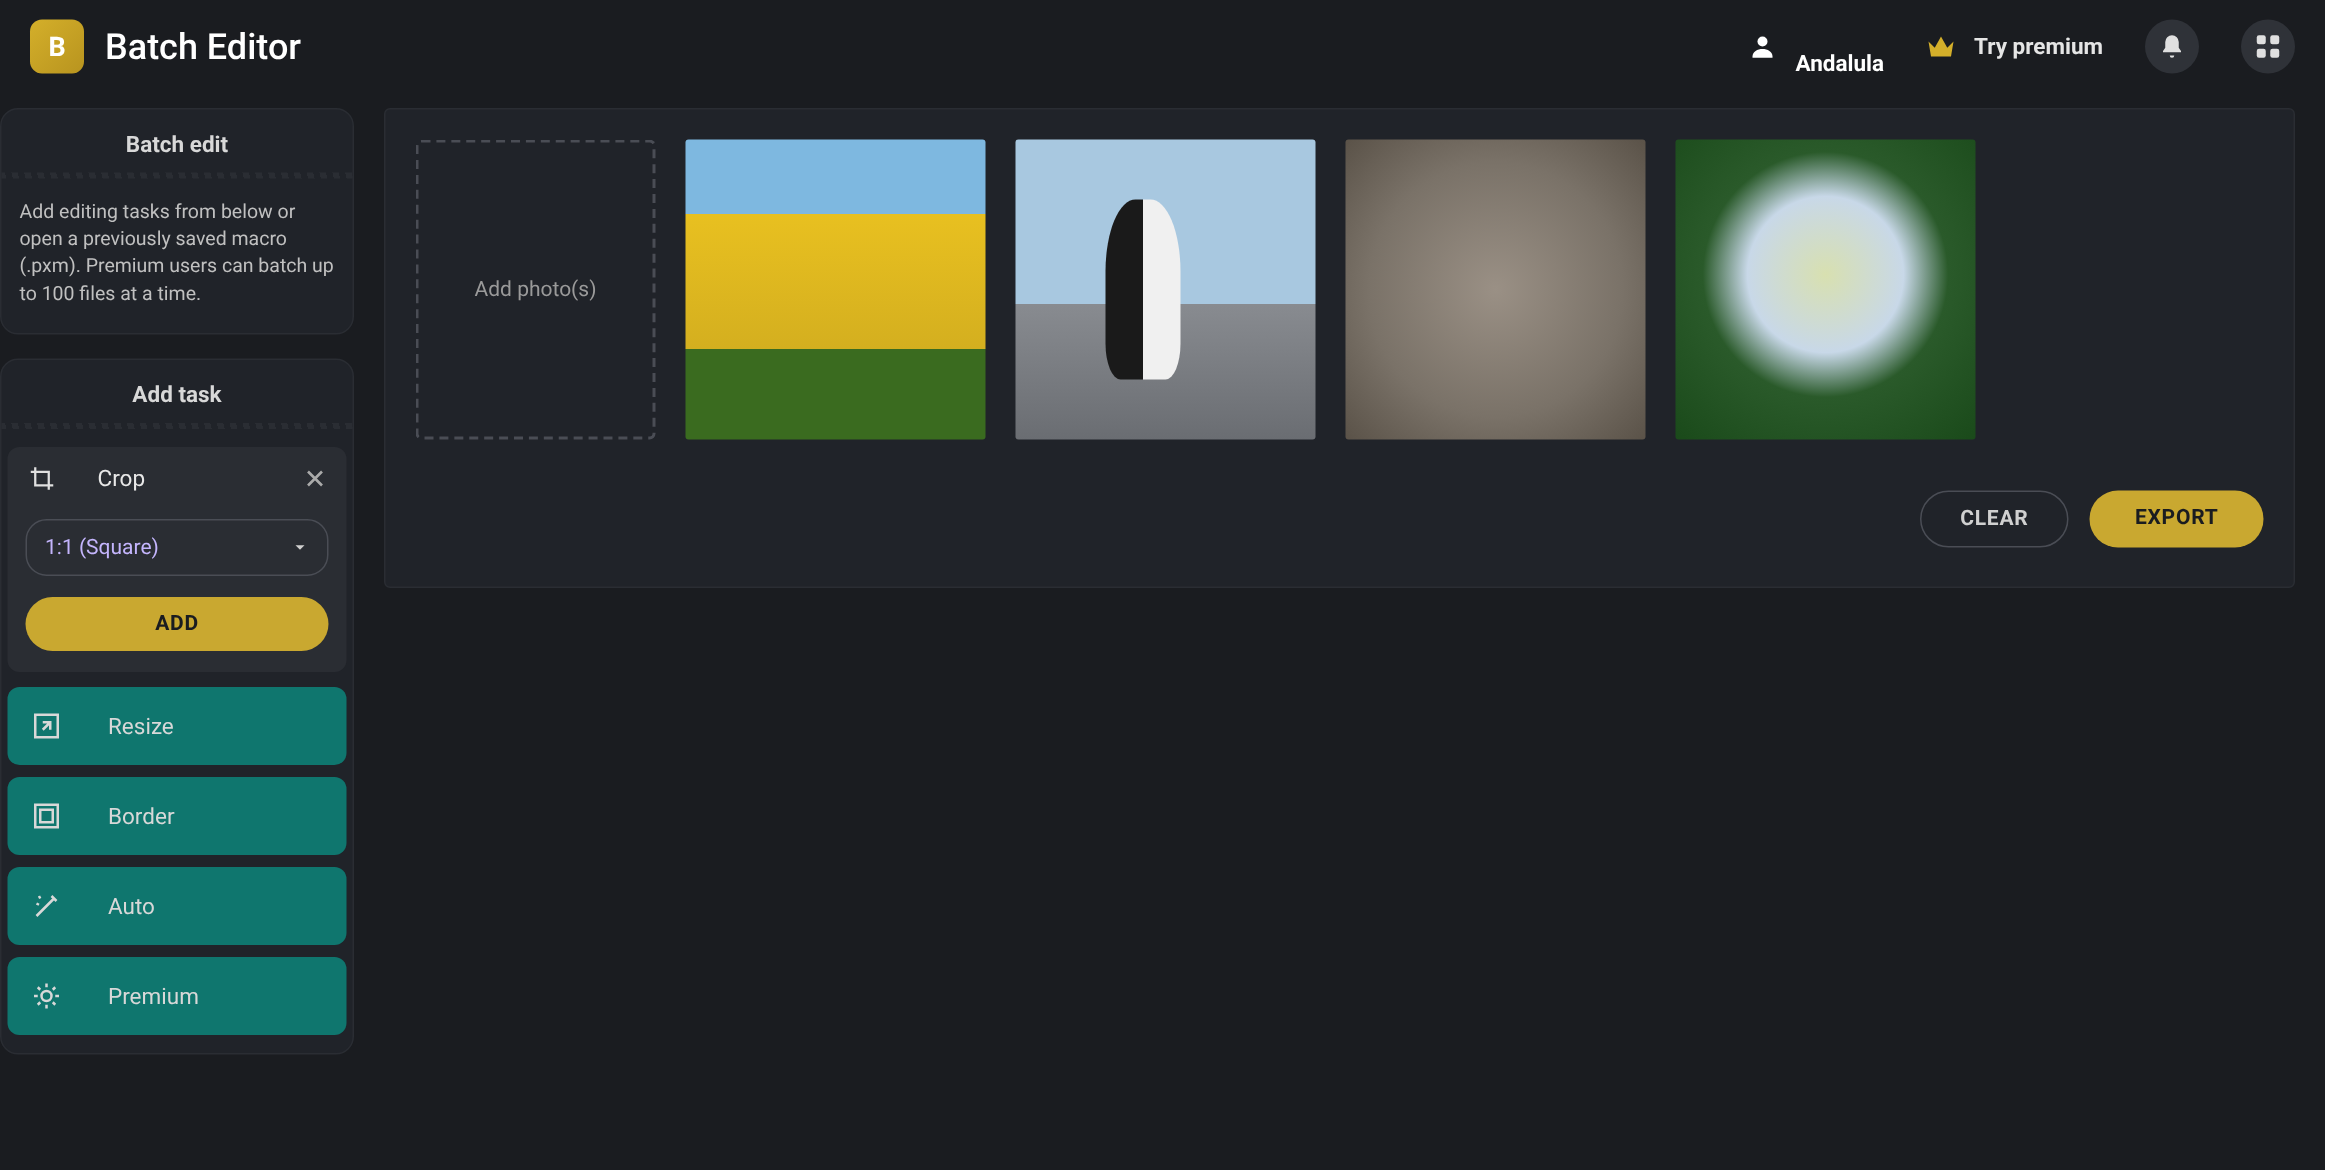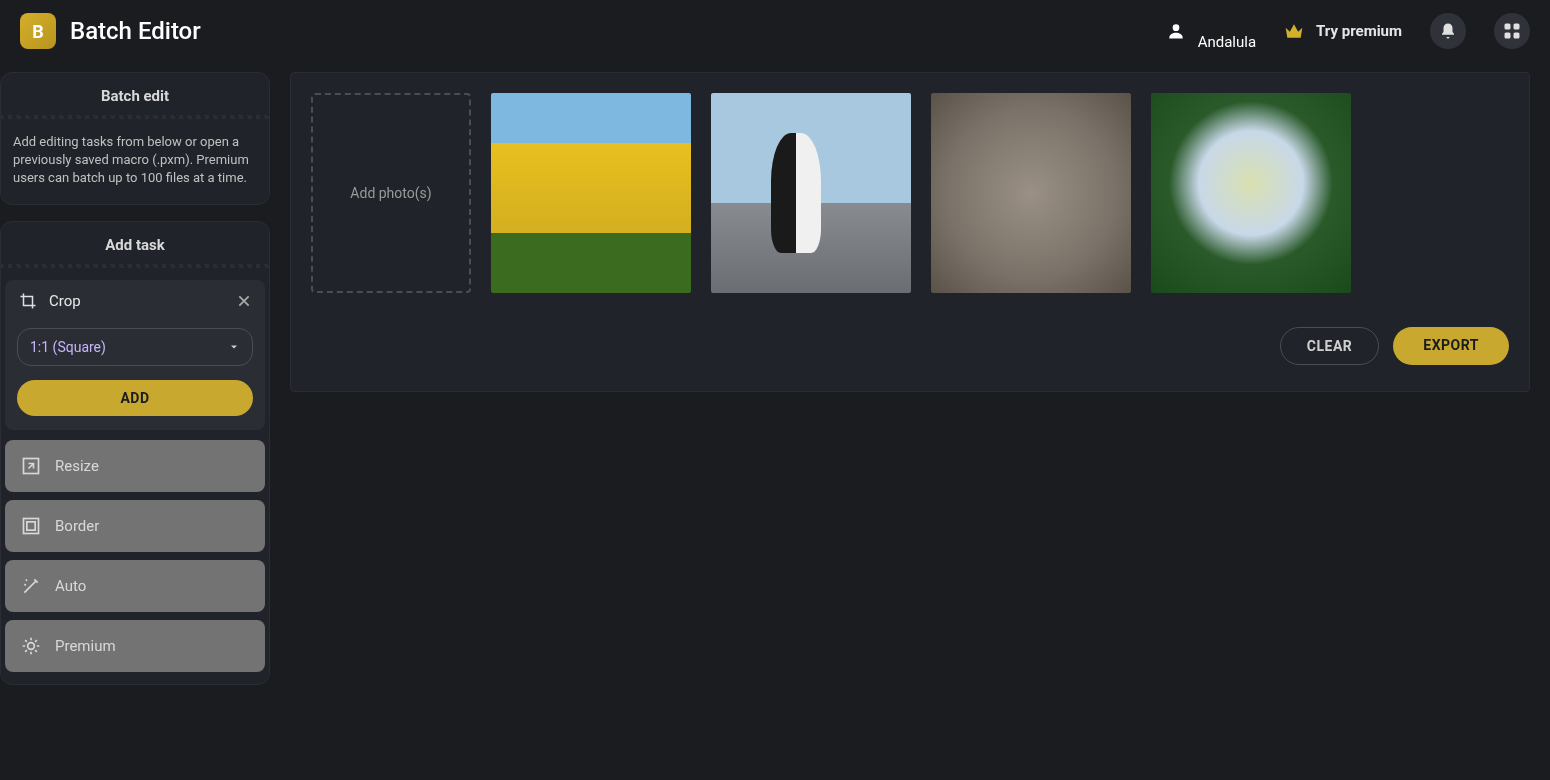--- a/index.html
+++ b/index.html
@@ -23,31 +23,31 @@
 .app-logo {
   width: 36px; height: 36px;
   background: linear-gradient(135deg, #d4af2a, #b8941f);
   border-radius: 8px;
   display: flex; align-items: center; justify-content: center;
   color: #fff; font-weight: 700; font-size: 18px;
 }
 .app-title { font-size: 24px; font-weight: 500; color: #fff; }
 .header-right { display: flex; align-items: center; gap: 28px; }
 .user-block { display: flex; align-items: center; gap: 12px; cursor: pointer; }
-.user-name { font-weight: 400; color: #fff; font-size: 15px; margin-top: 22px; }
+.user-name { font-weight: 700; color: #fff; font-size: 15px; margin-top: 22px; }
 .premium-block { display: flex; align-items: center; gap: 12px; cursor: pointer; }
 .premium-text { font-weight: 700; color: #e5e5e5; font-size: 15px; }
 .icon-btn {
   width: 36px; height: 36px; border-radius: 50%;
   background: #2f3238;
   display: flex; align-items: center; justify-content: center;
   cursor: pointer;
 }
 .main { display: flex; height: calc(100% - 62px); padding-top: 10px; gap: 20px; padding-right: 20px; }
-.sidebar { width: 270px; display: flex; flex-direction: column; gap: 16px; }
+.sidebar { width: 236px; display: flex; flex-direction: column; gap: 16px; }
 .panel {
   background: #202329;
   border-radius: 12px;
   border: 1px solid #2a2d33;
 }
 .panel-title {
   text-align: center; font-weight: 700; color: #d8d8d8;
   padding: 14px 0 10px; font-size: 15px;
   border-bottom: 4px solid;
   border-image: repeating-linear-gradient(45deg, #2a2d33 0 3px, transparent 3px 6px) 1;
@@ -57,40 +57,40 @@
 .macro-row { display: flex; align-items: center; gap: 10px; margin-top: 22px; padding: 0 8px; }
 .link-btn {
   background: #2d3037; border-radius: 6px; padding: 6px 10px;
   color: #d0d0d0; font-size: 13px; cursor: pointer;
 }
 .or-text { color: #aaa; font-size: 13px; }
 .task-card {
   background: #2a2d33; border-radius: 8px; margin: 4px 4px 10px;
 }
 .task-head {
-  display: flex; align-items: center; padding: 12px 14px; gap: 12px;
+  display: flex; align-items: center; padding: 12px 14px; gap: 28px;
 }
 .task-label { color: #e8e8e8; font-size: 15px; flex: 1; }
 .task-close { color: #aaa; cursor: pointer; }
 .task-body { padding: 6px 12px 14px; }
 .select-box {
   border: 1px solid #4a4d55; border-radius: 14px;
   padding: 10px 12px; display: flex; justify-content: space-between;
   align-items: center; cursor: pointer; color: #c4b5fd; font-size: 14px;
 }
 .add-btn {
   margin-top: 14px; width: 100%;
   background: #c9a830; color: #1a1c20; font-weight: 700;
   text-align: center; padding: 10px 0; border-radius: 20px;
   cursor: pointer; letter-spacing: 0.5px;
 }
 .task-item {
-  display: flex; align-items: center; gap: 14px;
+  display: flex; align-items: center; gap: 31px;
   padding: 16px 16px; margin: 4px 4px 8px;
-  background: #737373; border-radius: 8px; cursor: pointer;
+  background: #0f766e; border-radius: 8px; cursor: pointer;
   color: #d8d8d8; font-size: 15px;
 }
 .content {
   flex: 1;
   background: #202329;
   border: 1px solid #2a2d33;
   border-radius: 4px;
   padding: 20px;
   display: flex;
   flex-direction: column;

